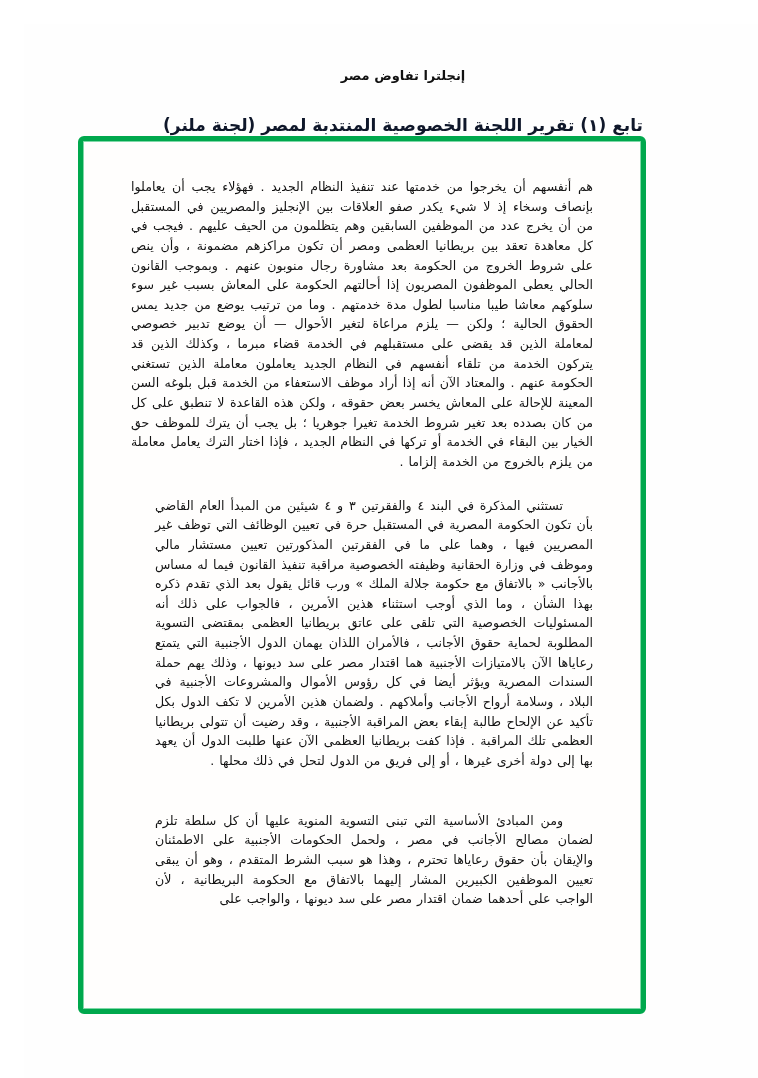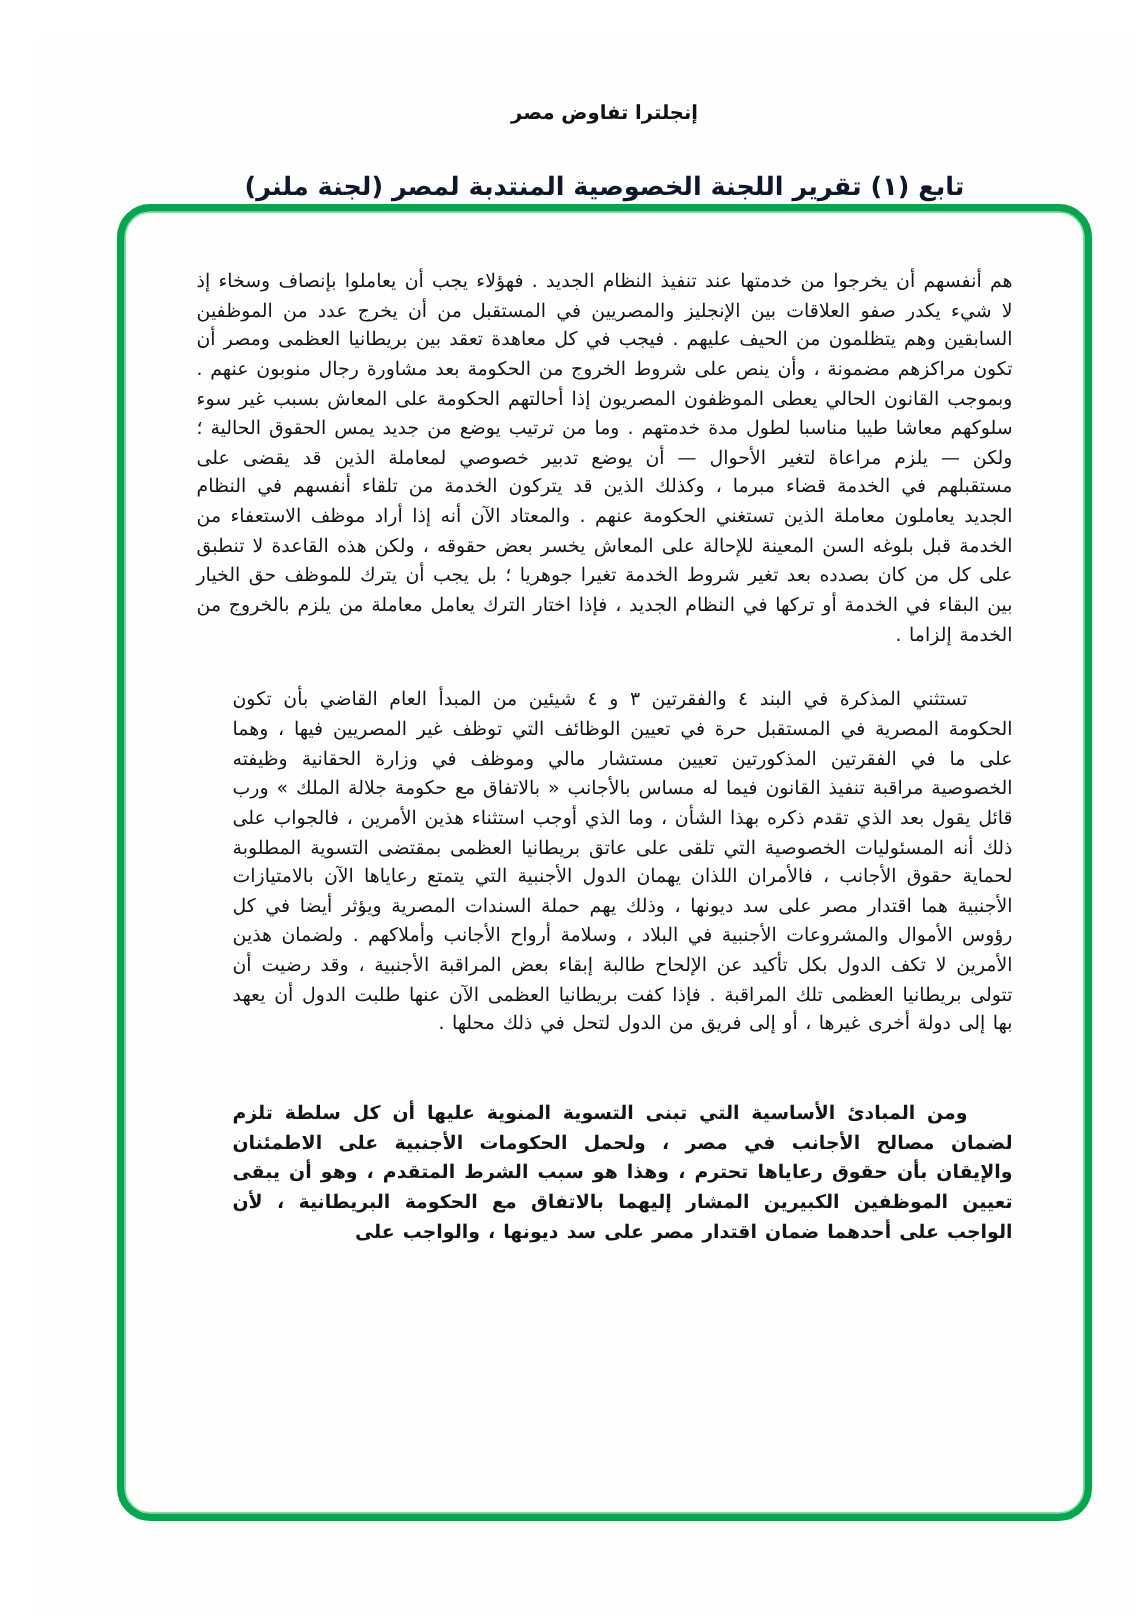--- a/index.html
+++ b/index.html
@@ -43,24 +43,24 @@
     font-size: 9.5px;
     font-weight: bold;
     margin-top: 9px;
     color: #222;
   }
   
   .content-frame {
     position: absolute;
     top: 112px;
     left: 54px;
-    width: 650px;
+    width: 568px;
     height: 878px;
     border: 5px solid #00a84d;
-    border-radius: 22px;
+    border-radius: 6px;
     box-shadow: 0 0 0 1px #7fd9a8 inset;
     padding: 24px 36px 20px 36px;
     direction: rtl;
     overflow: hidden;
     background: #fffefd;
   }
   .body-paragraph {
     font-size: 12.6px;
     line-height: 1.56;
     text-align: justify;
@@ -72,21 +72,21 @@
     text-indent: 30px;
     margin-left: 24px;
   }
   .section-heading {
     text-align: center;
     font-size: 16px;
     font-weight: bold;
     margin: 22px 0 20px 0;
     color: #0d0d0d;
   }
-  .para-gap { margin-top: 16px; font-weight: bold; }
+  .para-gap { margin-top: 16px; }
   
   .page-footer {
     position: absolute;
     top: 1004px;
     left: 0;
     width: 100%;
     text-align: center;
   }
   .page-number {
     font-size: 12px;

